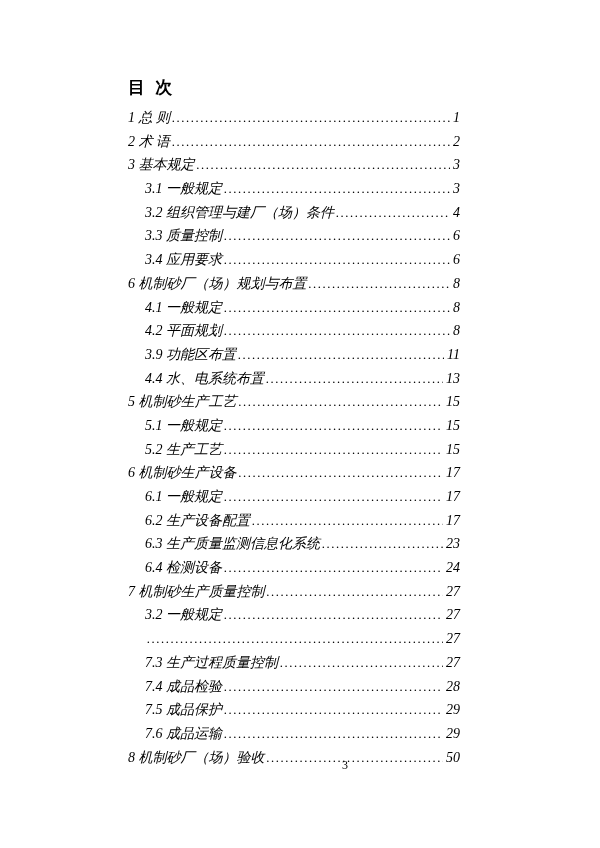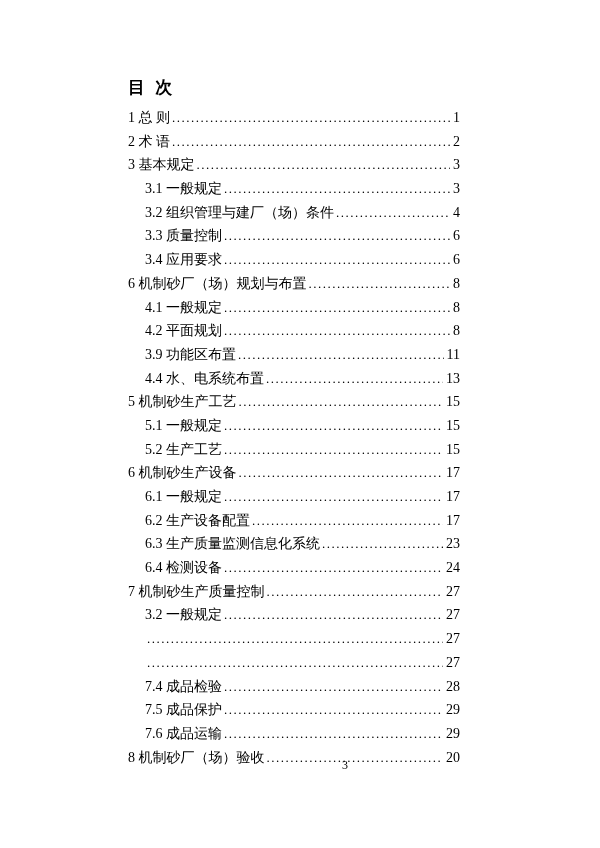--- a/index.html
+++ b/index.html
@@ -34,20 +34,21 @@
   .toc {
     width: 332px;
   }
   .toc-row {
     display: flex;
     align-items: baseline;
     height: 23.7px;
     font-size: 14px;
     line-height: 23.7px;
     white-space: nowrap;
+    font-style: italic;
   }
   .toc-row.level-2 {
     padding-left: 17px;
   }
   .toc-label {
     white-space: nowrap;
     flex: 0 0 auto;
   }
   .toc-dots {
     flex: 1 1 auto;
@@ -214,20 +215,21 @@
     <span class="toc-dots"></span>
     <span class="toc-page">27</span>
   </div>
 
   <div class="toc-row level-2">
     <span class="toc-dots"></span>
     <span class="toc-page">27</span>
   </div>
 
   <div class="toc-row level-2">
+    <span class="toc-label">7.3 生产过程质量控制</span>
     <span class="toc-dots"></span>
     <span class="toc-page">27</span>
   </div>
 
   <div class="toc-row level-2">
     <span class="toc-label">7.4 成品检验</span>
     <span class="toc-dots"></span>
     <span class="toc-page">28</span>
   </div>
 
@@ -239,20 +241,20 @@
 
   <div class="toc-row level-2">
     <span class="toc-label">7.6 成品运输</span>
     <span class="toc-dots"></span>
     <span class="toc-page">29</span>
   </div>
 
   <div class="toc-row level-1">
     <span class="toc-label">8 机制砂厂（场）验收</span>
     <span class="toc-dots"></span>
-    <span class="toc-page">20</span>
+    <span class="toc-page">50</span>
   </div>
 </div>
   </div>
   <div class="footer">
     <span>3</span>
   </div>
 </div>
 
 </body></html>

